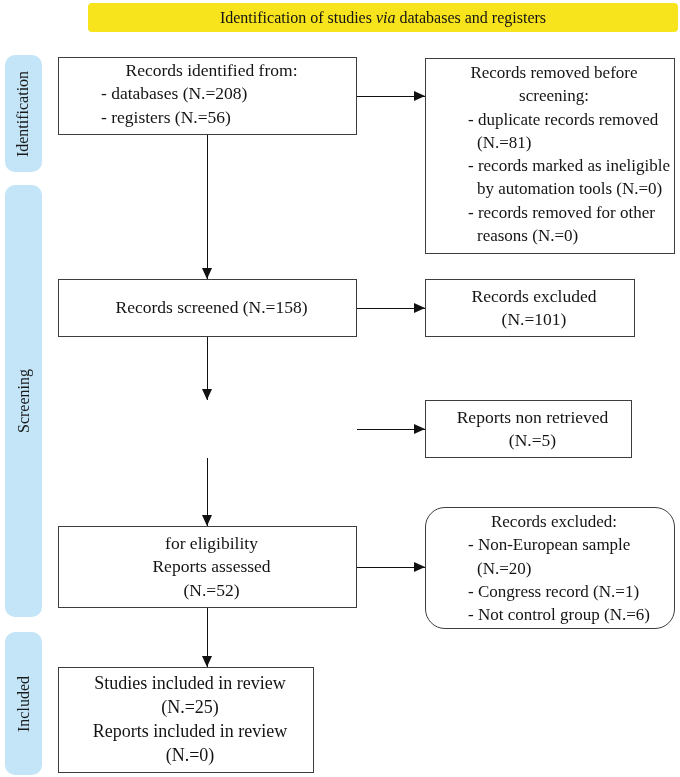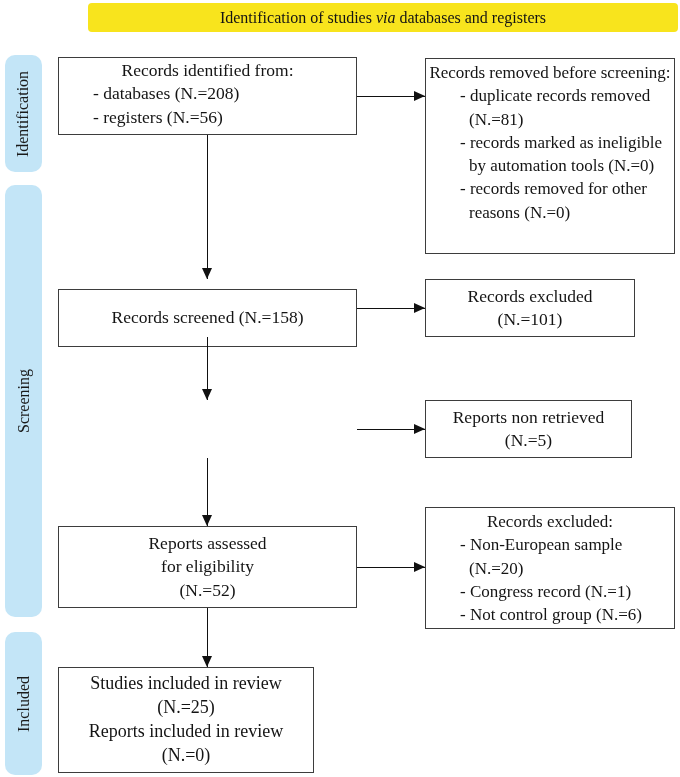--- a/index.html
+++ b/index.html
@@ -52,43 +52,44 @@
   #stage-included       { top: 632px; height: 143px; }
   
   .fbox {
     position: absolute;
     box-sizing: border-box;
     background: #ffffff;
     border: 1.5px solid #3d3d3d;
     font-size: 17.5px;
     line-height: 1.33;
     color: #141414;
+    padding-left: 8px;
   }
   .fbox.centered {
     display: flex;
     flex-direction: column;
     align-items: center;
     justify-content: center;
     text-align: center;
   }
   .fbox .title { text-align: center; }
   .fbox .items { padding: 0 3px 0 5px; margin-left: 29px; }
   .fbox .item {
     text-align: left;
     padding-left: 9px;
     text-indent: -9px;
   }
   #box-identified   { left: 58px;  top: 57px;  width: 299px; height: 78px;  padding-top: 1px; }
   #box-removed      { left: 425px; top: 58px;  width: 250px; height: 196px; font-size: 17px; line-height: 1.37; padding-top: 2px; }
-  #box-screened     { left: 58px;  top: 289px; width: 299px; height: 58px; }
+  #box-screened     { left: 58px;  top: 279px; width: 299px; height: 58px; }
   #box-excluded1    { left: 425px; top: 279px; width: 210px; height: 58px; }
   #box-sought       { left: 58px;  top: 400px; width: 299px; height: 58px; }
   #box-nonretrieved { left: 425px; top: 400px; width: 207px; height: 58px; }
   #box-assessed     { left: 58px;  top: 526px; width: 299px; height: 82px; }
-  #box-excluded2    { left: 425px; top: 507px; width: 250px; height: 122px; font-size: 17px; line-height: 1.37; padding-top: 2px; }
+  #box-excluded2    { left: 425px; top: 507px; width: 250px; height: 122px; font-size: 17px; line-height: 1.37; padding-top: 2px; border-radius: 20px; }
   #box-included     { left: 58px;  top: 667px; width: 256px; height: 106px; font-size: 18px; }
   
   .arrow-down {
     position: absolute;
     width: 0;
     border-left: 1.5px solid #111;
   }
   .arrow-down::after {
     content: "";
     position: absolute;
@@ -164,22 +165,22 @@
     <div>(N.=101)</div>
   </div>
 
 
   <div class="fbox centered" id="box-nonretrieved">
     <div>Reports non retrieved</div>
     <div>(N.=5)</div>
   </div>
 
   <div class="fbox centered" id="box-assessed">
+    <div>for eligibility</div>
     <div>Reports assessed</div>
-    <div>for eligibility</div>
     <div>(N.=52)</div>
   </div>
 
   <div class="fbox" id="box-excluded2">
     <div class="title">Records excluded:</div>
     <div class="items">
       <div class="item">- Non-European sample (N.=20)</div>
       <div class="item">- Congress record (N.=1)</div>
       <div class="item">- Not control group (N.=6)</div>
     </div>

